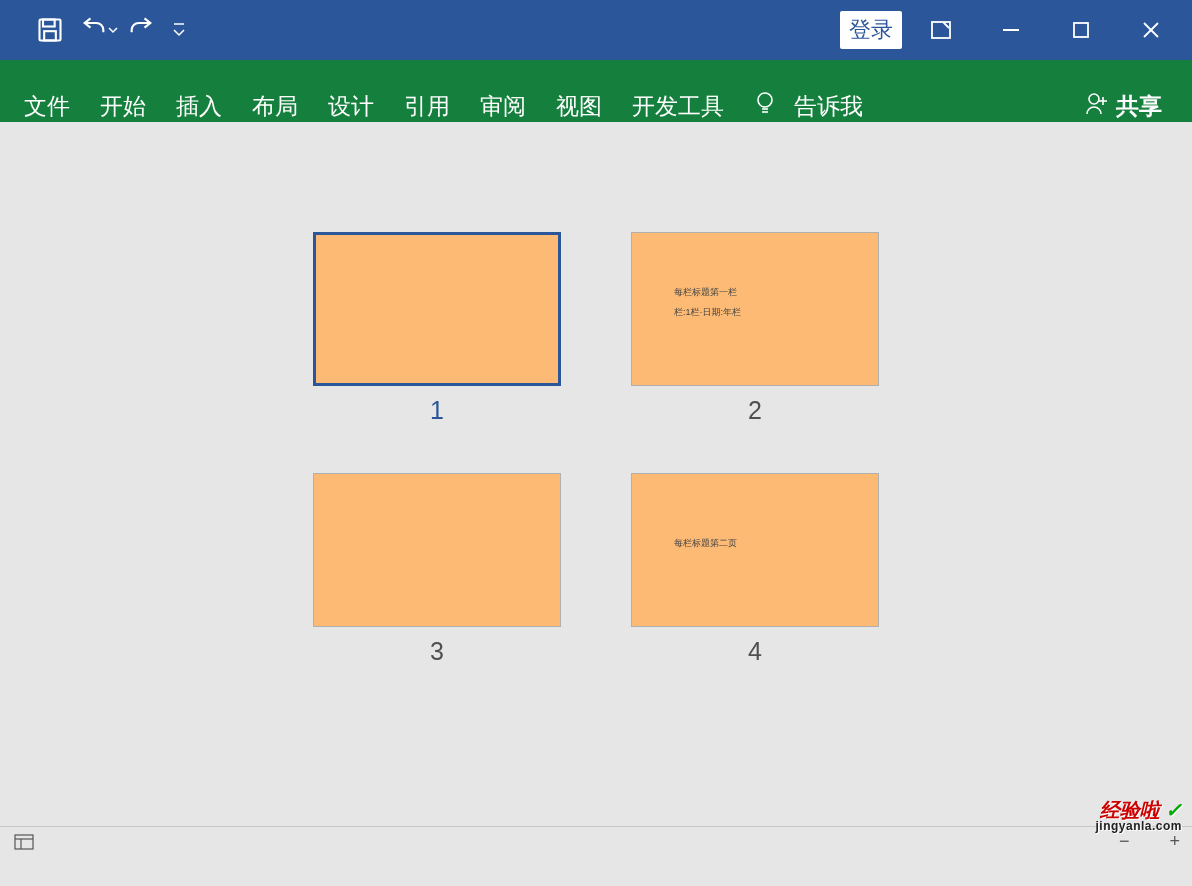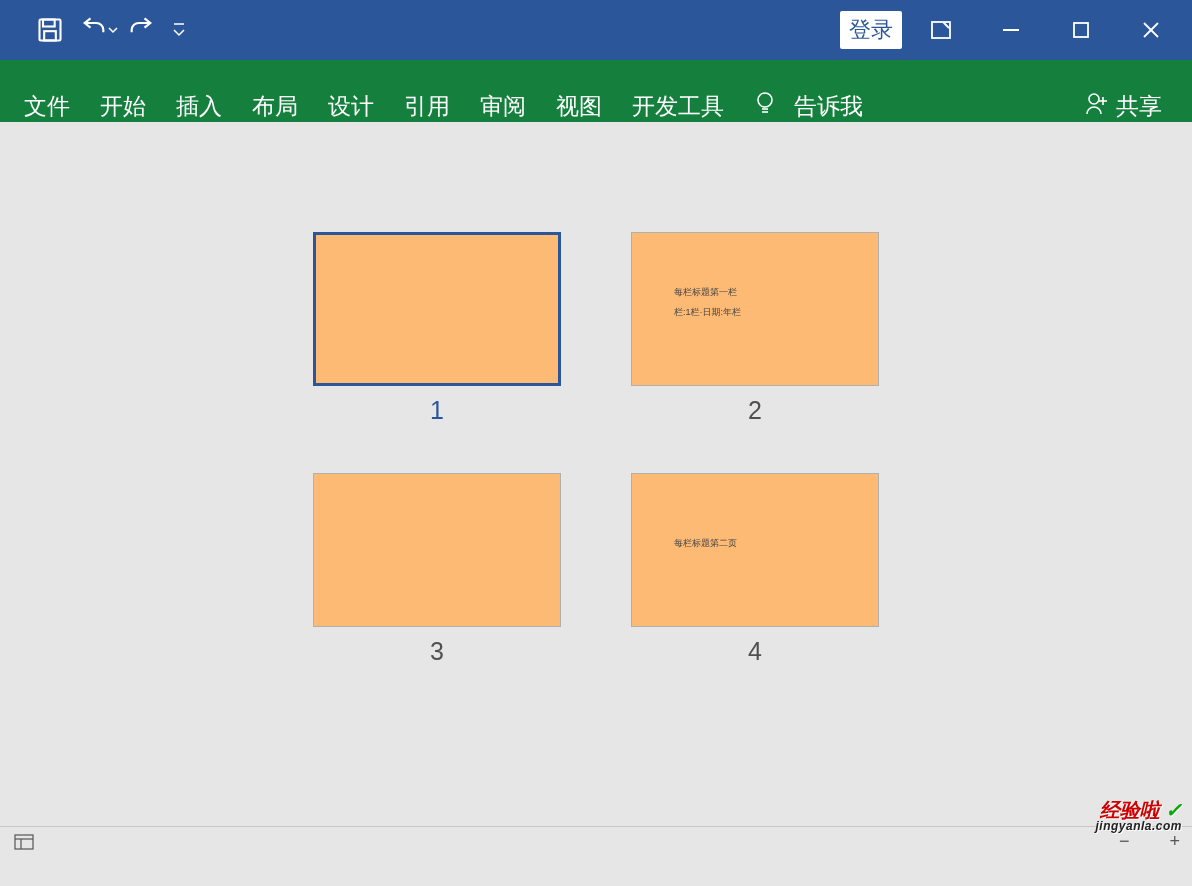--- a/index.html
+++ b/index.html
@@ -10,37 +10,37 @@
   .tb-btn svg { stroke: #fff; fill: none; }
   .caret-down { margin-left: -6px; }
   .qat-more { width: 30px; display:flex; align-items:center; justify-content:center; }
   .title-center { flex: 0 0 auto; max-width: 400px; font-size: 23px; font-weight: 400; white-space: nowrap; overflow: hidden; text-overflow: ellipsis; margin-left: 20px; }
   .title-right { margin-left: auto; display: flex; align-items: center; gap: 8px; }
   .login-btn { background: #fff; color: #2B579A; font-size: 22px; padding: 4px 9px; border-radius: 2px; cursor: pointer; }
   .win-btn { width: 62px; height: 60px; display: flex; align-items: center; justify-content: center; }
   .ribbon { height: 62px; background: #15803d; display: flex; align-items: flex-end; color: #fff; padding: 0 10px 0 24px; gap: 30px; font-size: 23px; }
   .ribbon-item { cursor: pointer; white-space: nowrap; }
   .ribbon-item.tell { display: flex; align-items: center; gap: 18px; }
-  .share { margin-left: auto; display: flex; align-items: center; gap: 6px; margin-right: 20px; }
+  .share { margin-left: auto; display: flex; align-items: center; gap: 6px; margin-right: 20px; font-weight: bold; }
   .canvas { width: 100%; height: 734px; background: #e6e6e6; position: relative; }
   .thumb-grid { position: absolute; left: 50%; top: 110px; transform: translateX(-50%); display: grid; grid-template-columns: 268px 268px; column-gap: 50px; row-gap: 48px; }
   .thumb-cell { display: flex; flex-direction: column; align-items: center; gap: 10px; }
   .thumb { width: 248px; height: 154px; background: #fdba74; border: 1px solid #b0b0b0; position: relative; }
   .thumb.selected { border: 3px solid #2B579A; }
   .thumb-num { font-size: 25px; color: #505050; }
   .thumb-num.selected { color: #2B579A; }
   .thumb-text { position: absolute; font-size: 9px; color: #444; left: 42px; line-height: 1.7; }
   .statusbar { position: absolute; left: 0; right: 0; bottom: 0; height: 30px; background: #e6e6e6; border-top: 1px solid #c7c7c7; display: flex; align-items: center; padding: 0 12px; }
   .status-icon { width: 24px; height: 24px; display:flex; align-items:center; justify-content:center; }
   .status-right { margin-left: auto; display: flex; align-items: center; gap: 40px; }
   .zoom-btn { font-size: 18px; color: #555; }
   .watermark { position: absolute; right: 10px; bottom: 24px; text-align: right; line-height: 1; }
   .wm-top { font-size: 20px; font-weight: 700; color: #c00; font-style: italic; text-shadow: 1px 1px 0 #fff; }
   .wm-top .check { color: #0a0; font-weight: 900; }
-  .wm-bottom { font-size: 12px; font-weight: 700; color: #222; text-shadow: 1px 1px 0 #fff; letter-spacing: 0.5px; font-style: italic; }
+  .wm-bottom { font-size: 12px; font-weight: 700; color: #222; text-shadow: 1px 1px 0 #fff; letter-spacing: 0.5px; }
 </style>
 </head>
 <body>
 
 <div class="titlebar">
   <div class="title-left">
     <div class="tb-btn">
       <svg width="28" height="28" viewBox="0 0 24 24" stroke-width="1.8">
           <rect x="3" y="3" width="18" height="18" rx="1"></rect>
           <rect x="6" y="3" width="10" height="6"></rect>

